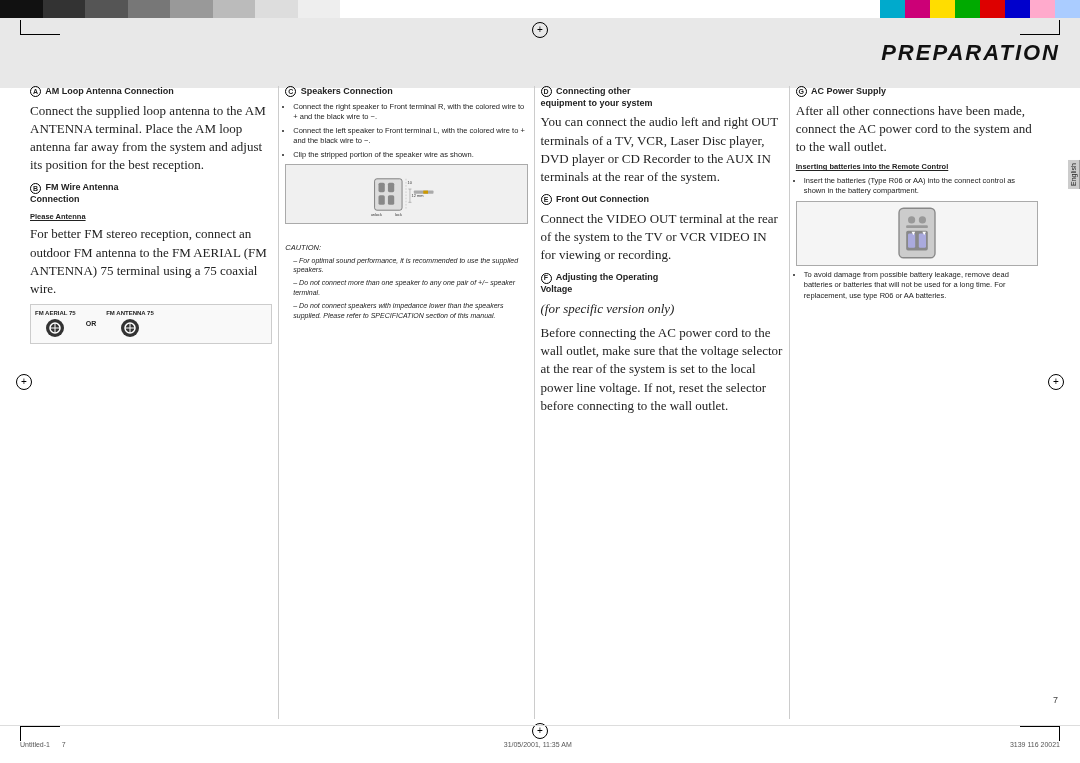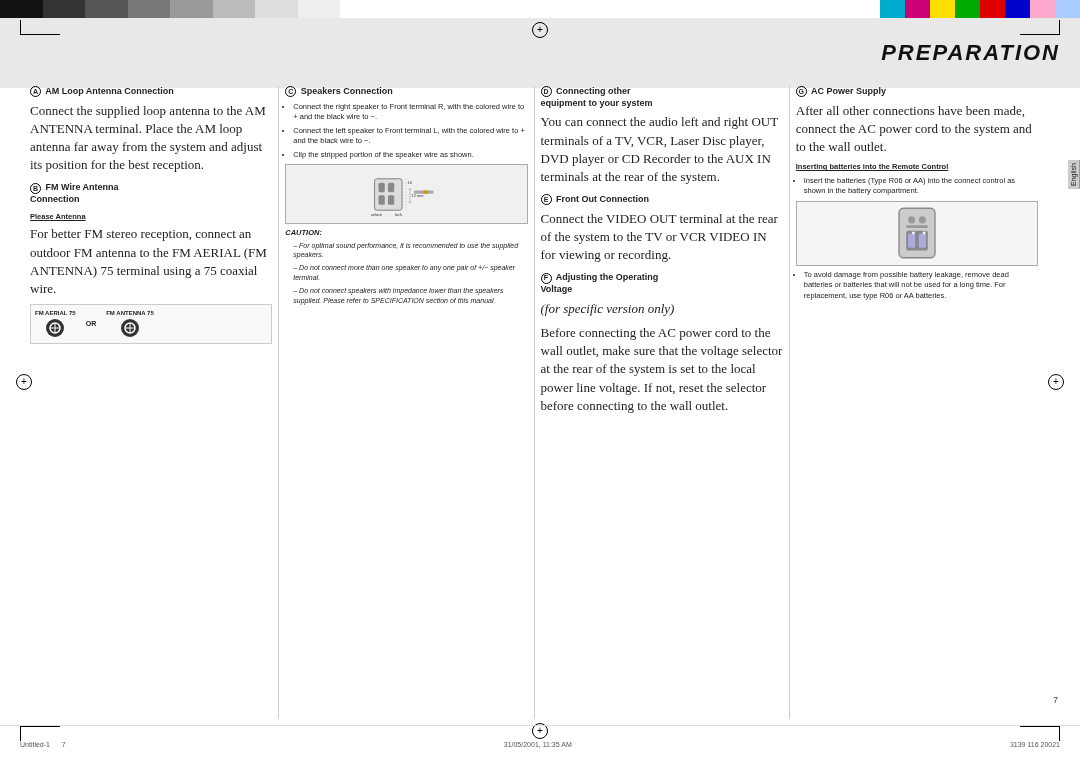--- a/index.html
+++ b/index.html
@@ -153,23 +153,23 @@
       padding-left: 8px;
       margin-bottom: 4px;
     }
     ul.bullet-list li {
       margin-bottom: 3px;
       list-style-type: disc;
     }
 
     .caution-title {
       font-style: italic;
-      font-weight: bold;
+      font-weight: normal;
       font-size: 7.5px;
-      margin-top: 4px;
+      margin-top: 19px;
       margin-bottom: 2px;
     }
     .caution-body {
       font-style: italic;
       font-size: 7px;
       line-height: 1.4;
     }
     .caution-body ul {
       padding-left: 8px;
     }

